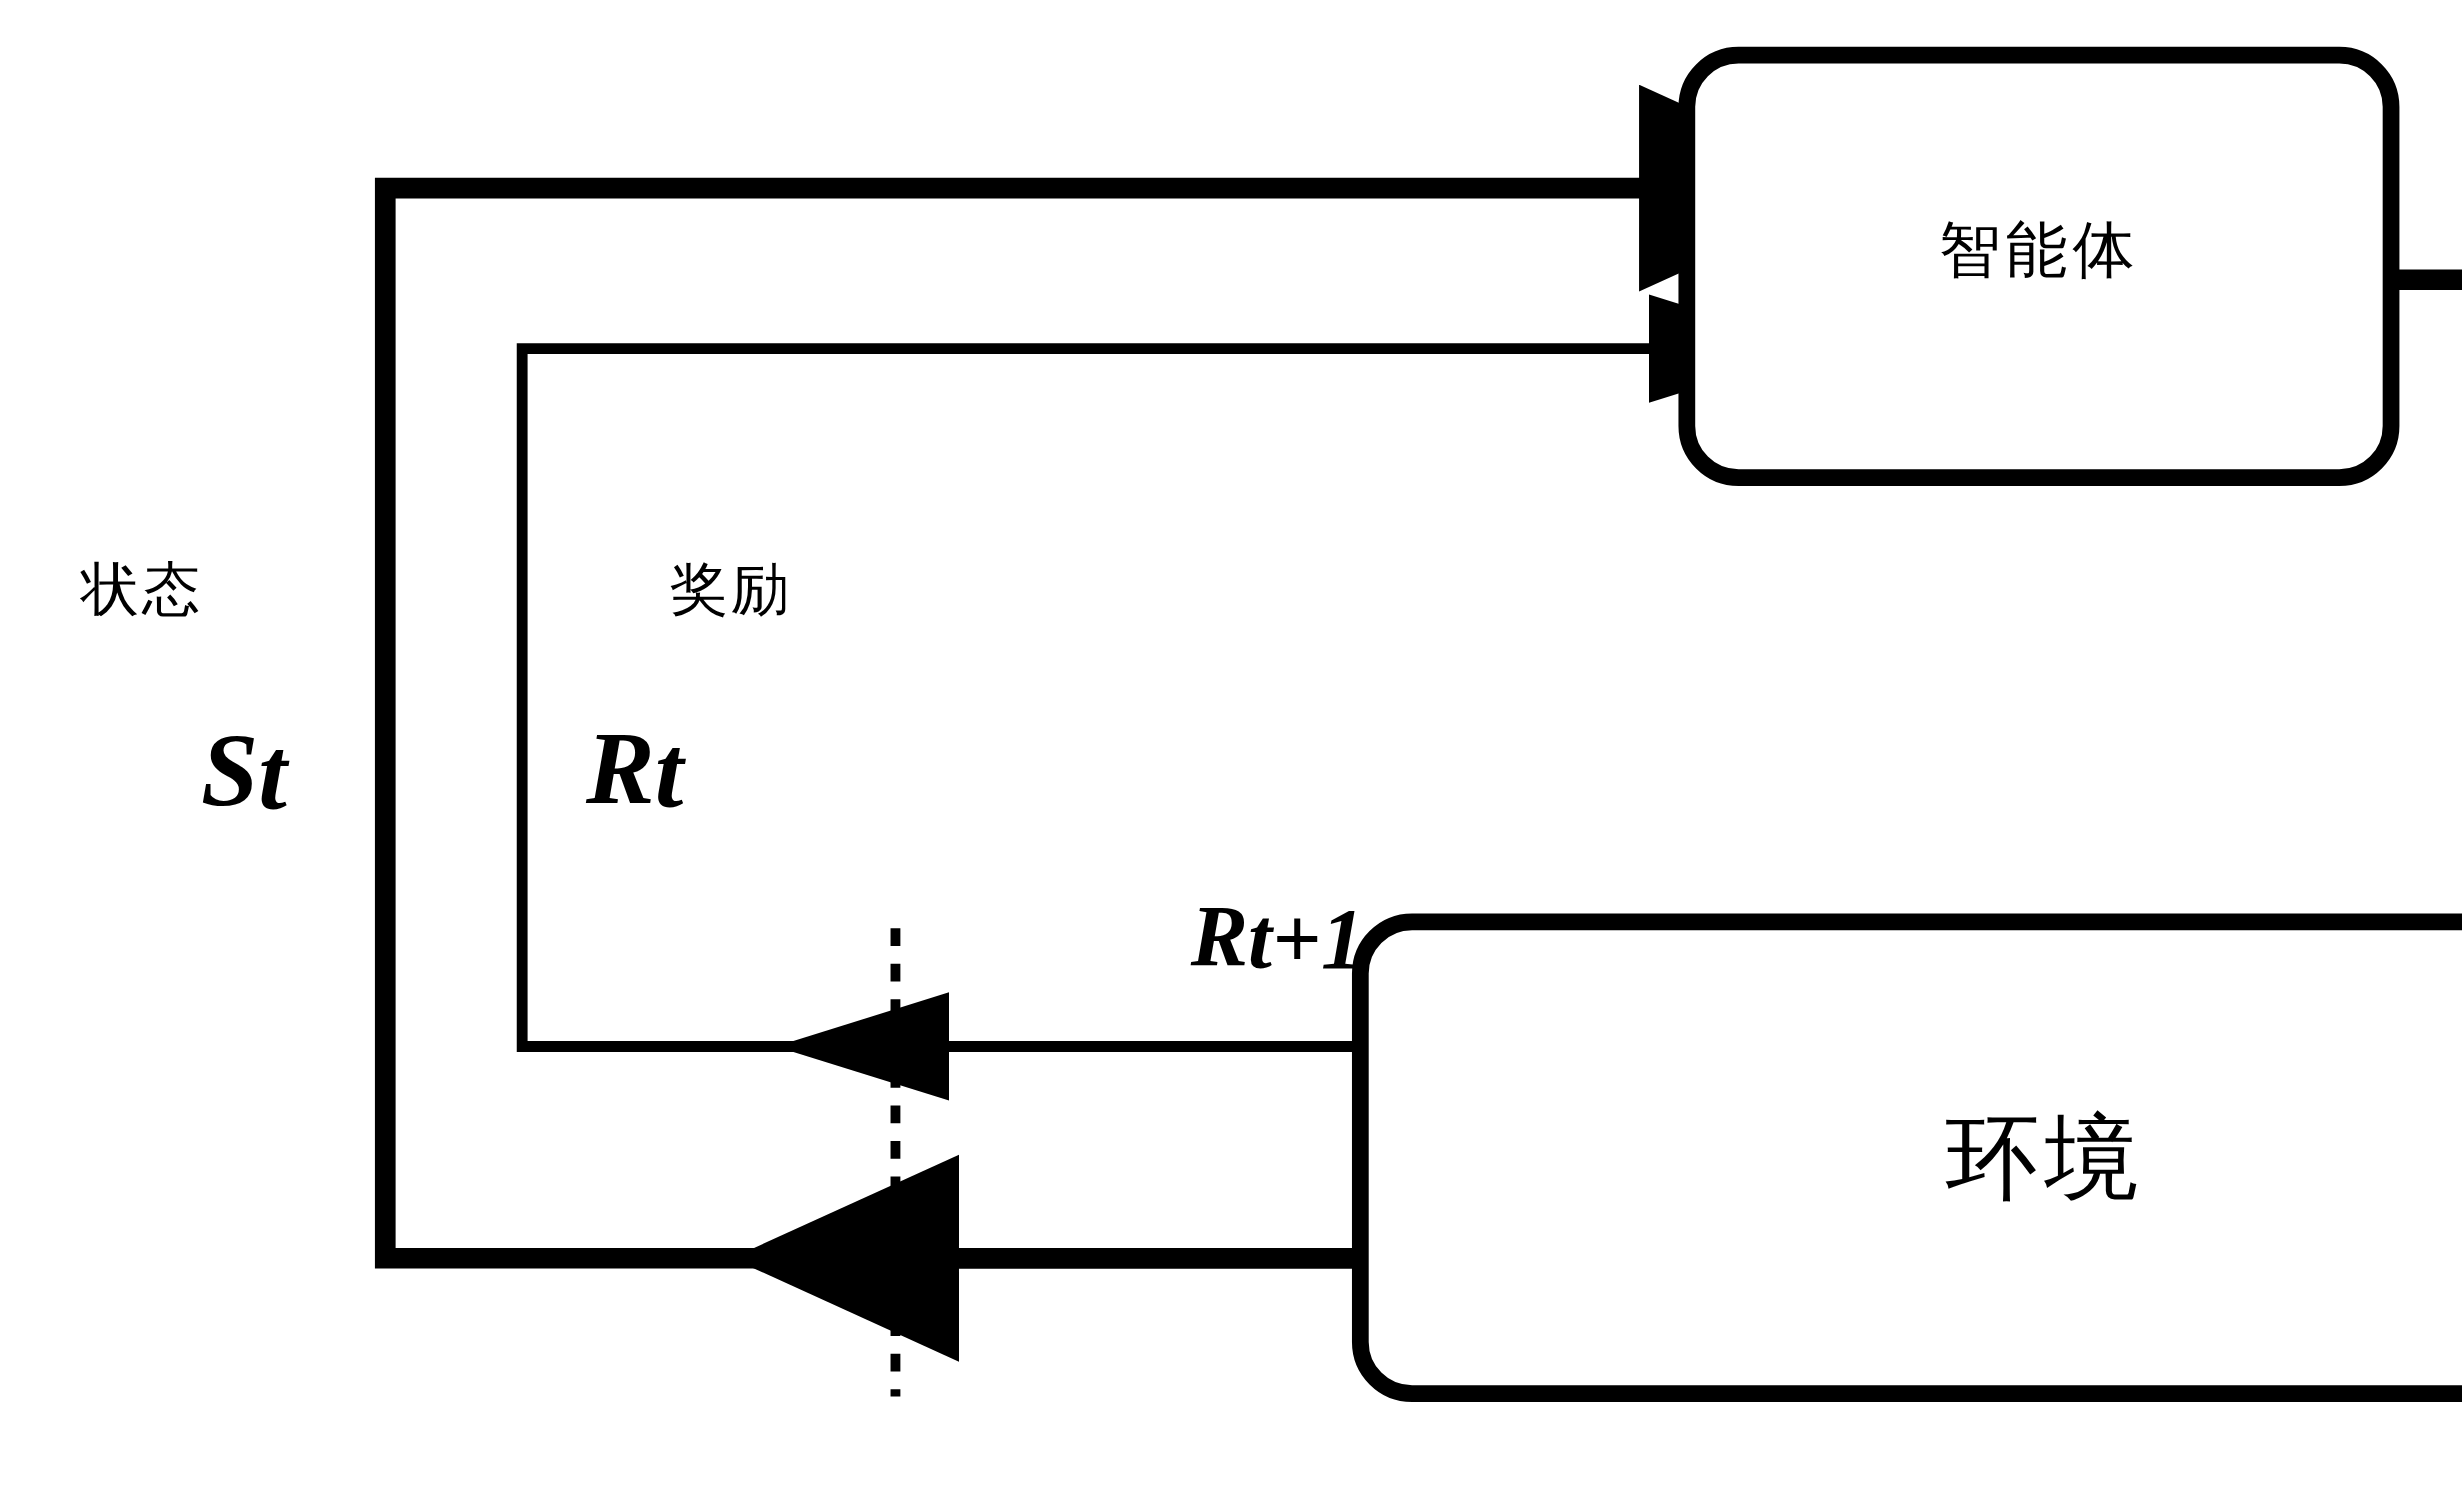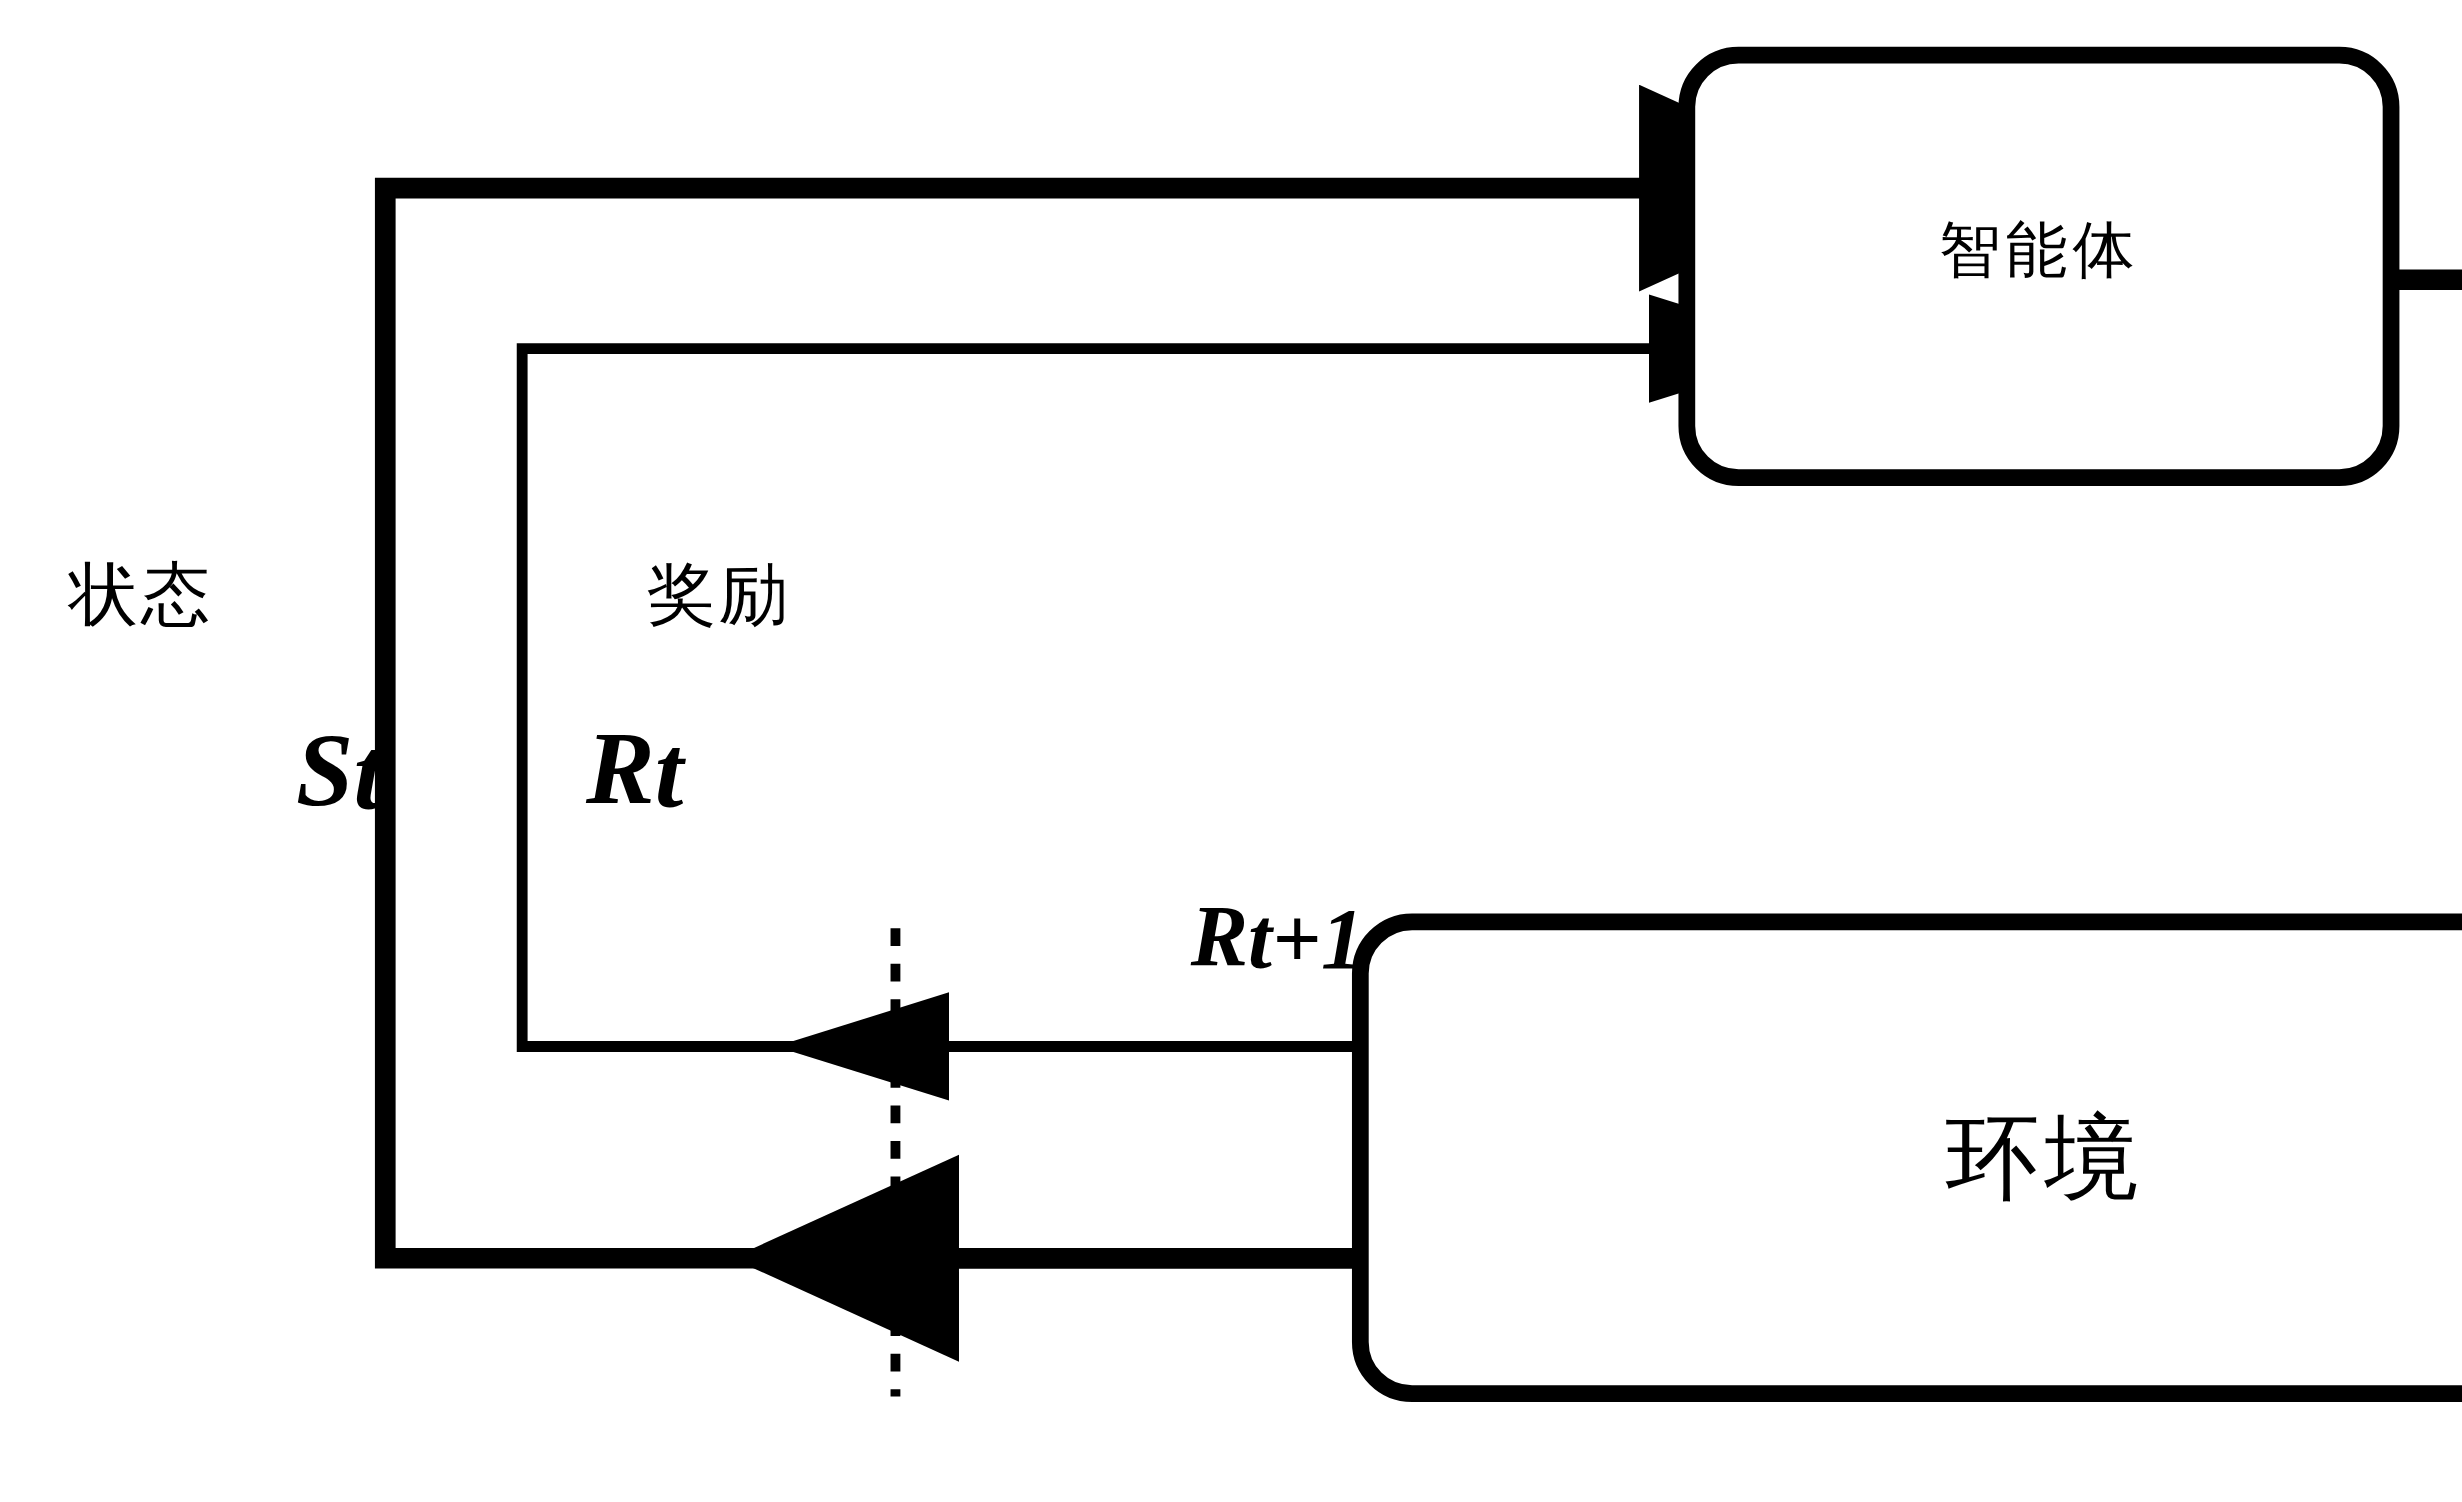--- a/index.html
+++ b/index.html
@@ -12,21 +12,21 @@
     color:#000;
     white-space:nowrap;
     text-align:center;
     line-height:1;
   }
   .cjk{font-family:"Liberation Serif","DejaVu Serif",serif;font-weight:400;}
   .mathit{font-family:"Liberation Serif",serif;font-style:italic;font-weight:700;}
   .sub{font-size:0.62em;font-style:italic;vertical-align:sub;}
   .agent-text{font-size:62px;letter-spacing:4.9px;}
   .env-text{font-size:94px;letter-spacing:4.9px;}
-  .side-cjk{font-size:69px;letter-spacing:3px;}
+  .side-cjk{font-size:58px;letter-spacing:3px;margin-left:12px;}
   .side-math{font-size:103px;}
   .flow-math{font-size:86px;}
   .caption{
     position:absolute;
     font-family:"Liberation Serif",serif;
     font-size:74px;
     color:#f4f4f4;
     white-space:nowrap;
     letter-spacing:2px;
   }
@@ -71,21 +71,21 @@
 
     <path d="M 2755,2555 L 1905,2555" fill="none" stroke="#000" stroke-width="42" stroke-linecap="butt" marker-end="url(#ah-thick3)"></path>
   </svg>
 
   <div class="box-label agent-text cjk" style="left:1687px; top:219px; width:704px;">智能体</div>
 
   <div class="box-label env-text cjk" style="left:1360px; top:1111px; width:1369px;">环境</div>
 
   <div class="box-label side-cjk cjk" style="left:69px; top:561px; width:276px; text-align:left;">状态</div>
 
-  <div class="box-label" style="left:106px; top:719px; width:276px; text-align:right;">
+  <div class="box-label" style="left:106px; top:719px; width:276px; text-align:center;">
     <span class="mathit side-math">S</span><span class="mathit side-math sub">t</span>
   </div>
 
   <div class="box-label side-cjk cjk" style="left:581px; top:561px; width:276px; text-align:center;">奖励</div>
 
   <div class="box-label" style="left:586px; top:717px; width:276px; text-align:left;">
     <span class="mathit side-math">R</span><span class="mathit side-math sub">t</span>
   </div>
 
   <div class="box-label" style="left:1019px; top:893px; width:345px; text-align:right;">

